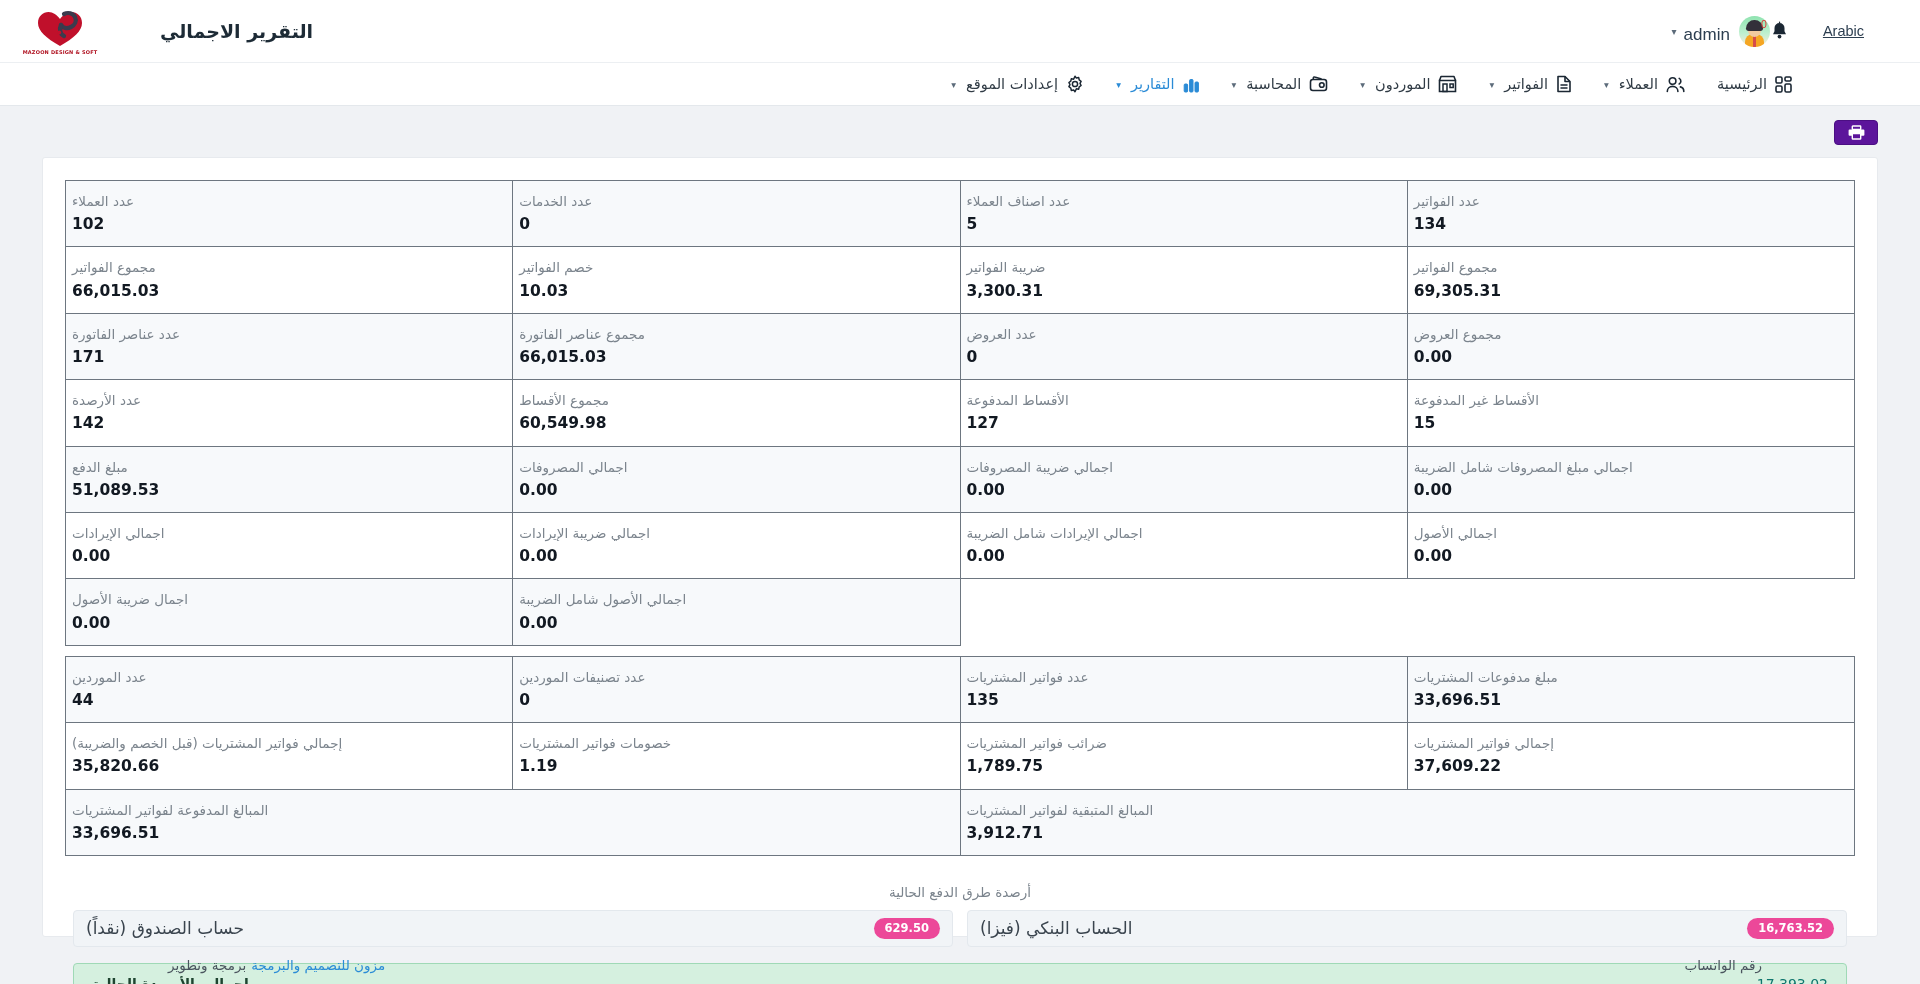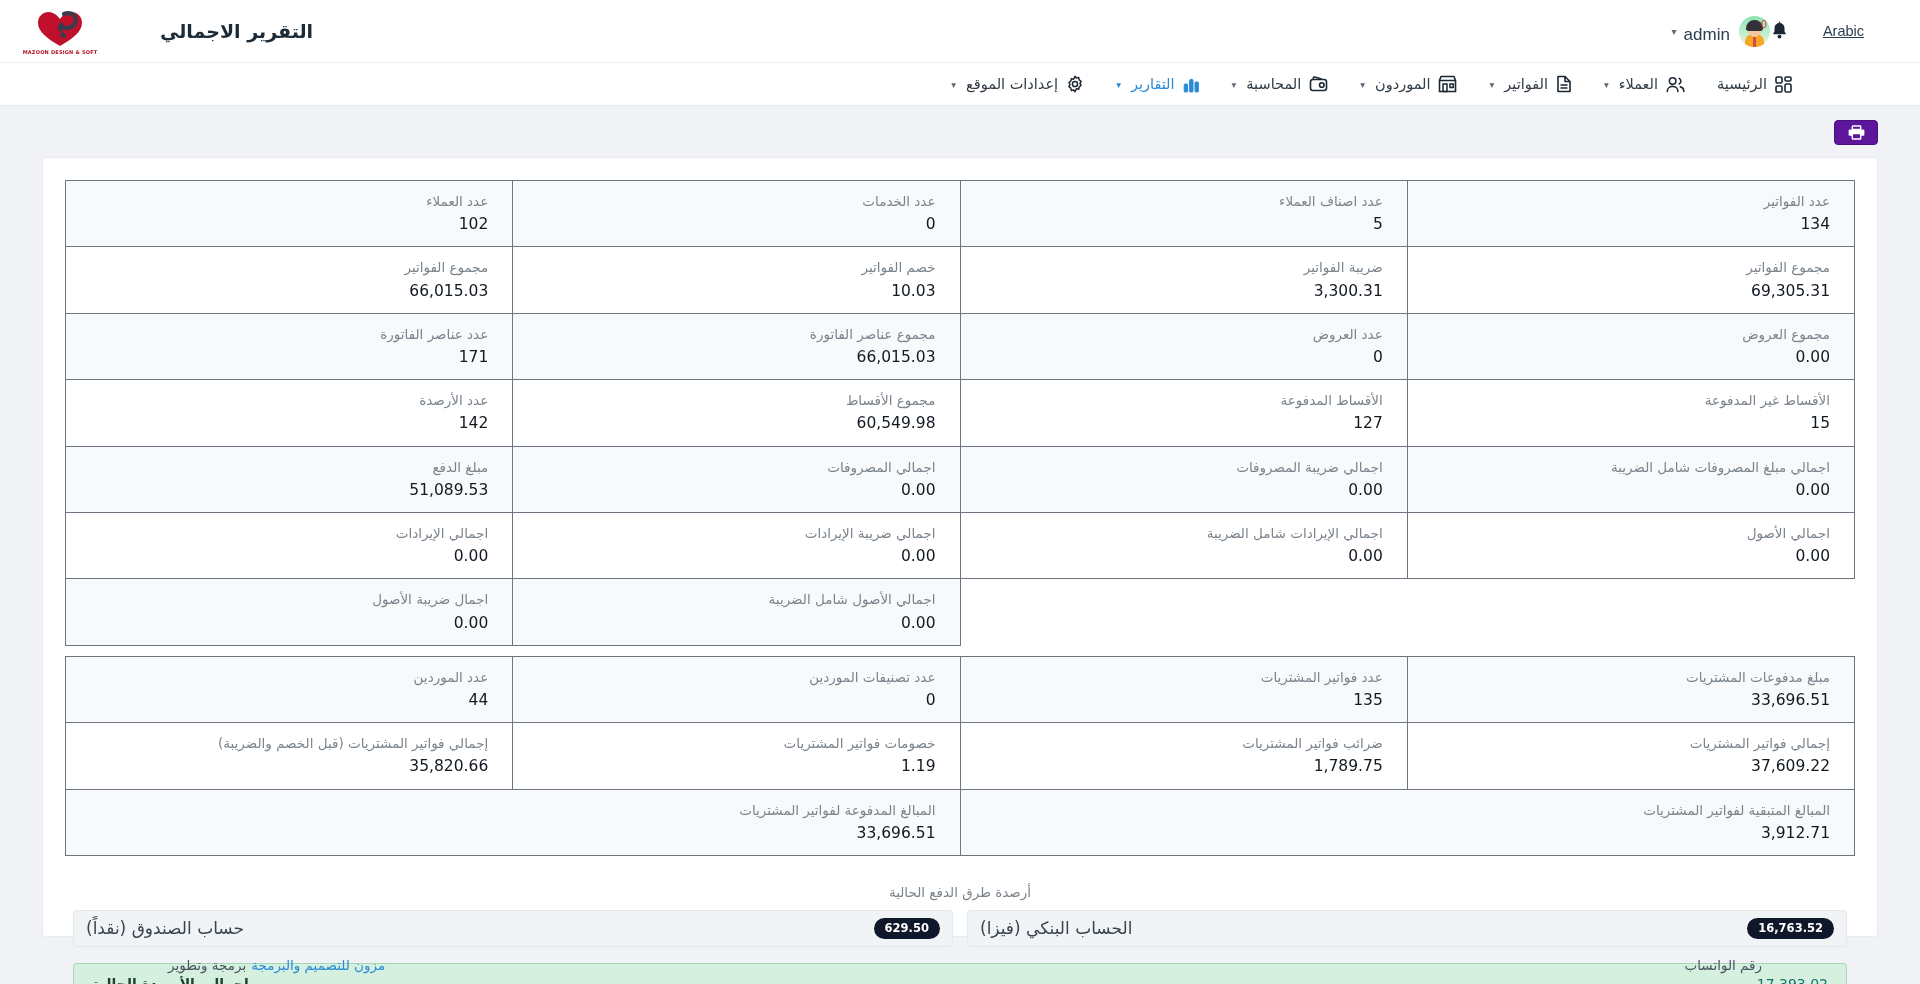--- a/index.html
+++ b/index.html
@@ -100,52 +100,52 @@
 
   .card {
     background: #ffffff; border: 1px solid #e7eaee;
     border-radius: 3px; padding: 22px 22px 26px 22px;
     height: 780px;
   }
 
   table.rpt { width: 100%; border-collapse: collapse; table-layout: fixed; }
   table.rpt td {
     border: 1px solid #6d7680;
-    text-align: right; vertical-align: middle;
+    text-align: left; vertical-align: middle;
     padding: 10px 24px 12px 6px; height: 57px;
   }
   table.rpt tr:nth-child(odd) td { background: #f7f9fb; }
   table.rpt tr:nth-child(even) td { background: #ffffff; }
   td.blank { border: 0 !important; background: transparent !important; }
   .cell-label {
     font-size: 13.5px; color: #7b848d; line-height: 1.5;
     margin-bottom: 3px; font-weight: normal;
   }
   .cell-value {
-    font-size: 15.5px; color: #121922; font-weight: normal; line-height: 1.3;
+    font-size: 15.5px; color: #121922; font-weight: bold; line-height: 1.3;
     font-family: "DejaVu Sans", "Liberation Sans", sans-serif;
   }
 
   .tbl-gap { height: 10px; }
 
   
   .pm-title {
     text-align: center; font-size: 13.5px; color: #7b848d;
     margin: 28px 0 10px 0;
   }
   .pm-row { display: flex; gap: 14px; justify-content: center; padding: 0 8px; }
   .pm-card {
     flex: 1 1 0; background: #f1f4f7; border: 1px solid #e3e8ed;
     border-radius: 4px; height: 37px;
     display: flex; align-items: center; justify-content: space-between;
     padding: 0 12px;
   }
   .pm-name { font-size: 17px; color: #3a444e; }
   .pm-pill {
-    background: #0f172a; color: #fff; font-size: 11.5px; font-weight: bold;
+    background: #ec4899; color: #fff; font-size: 11.5px; font-weight: bold;
     border-radius: 11px; padding: 3px 11px; line-height: 1.25;
     font-family: "DejaVu Sans", sans-serif;
   }
 
   .total-bar {
     margin: 16px 8px 0 8px;
     background: #d5f0df; border: 1px solid #9fd9b6;
     border-radius: 4px; height: 42px;
     display: flex; align-items: center; justify-content: space-between;
     padding: 0 18px;

